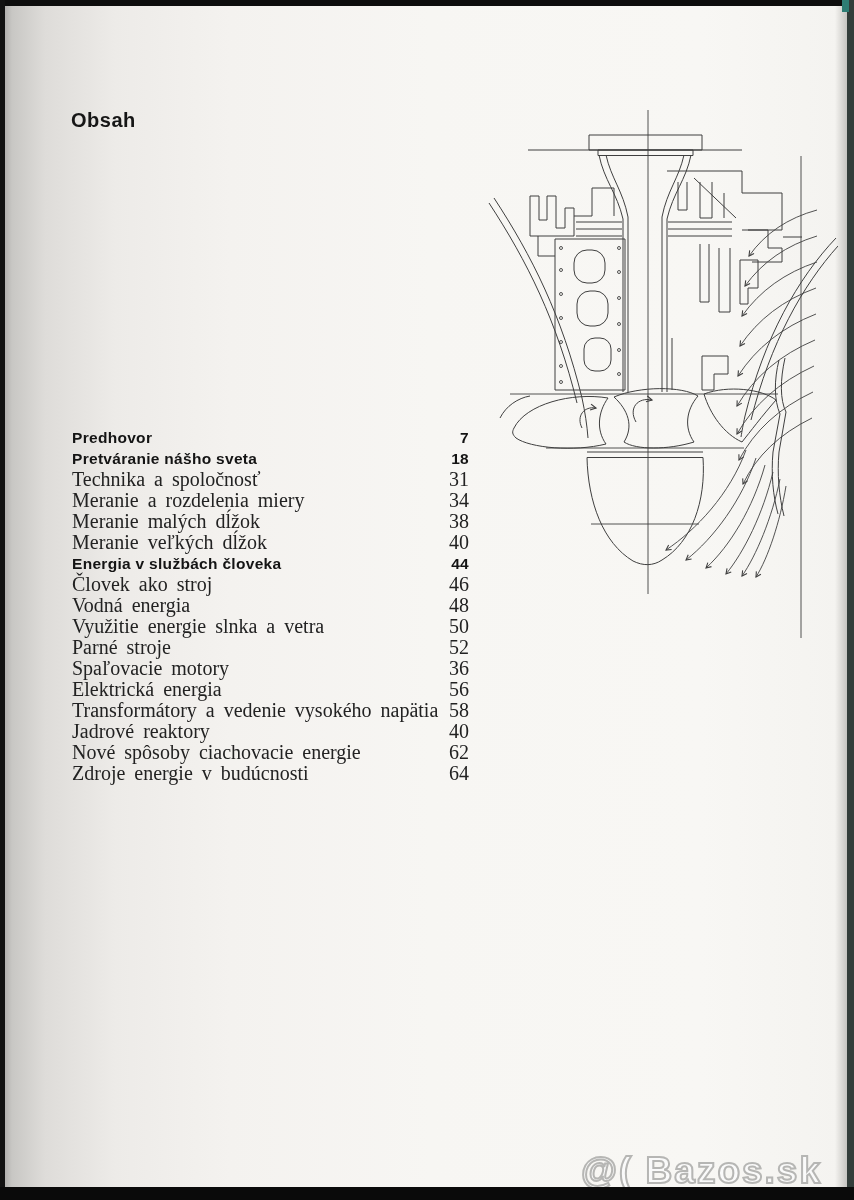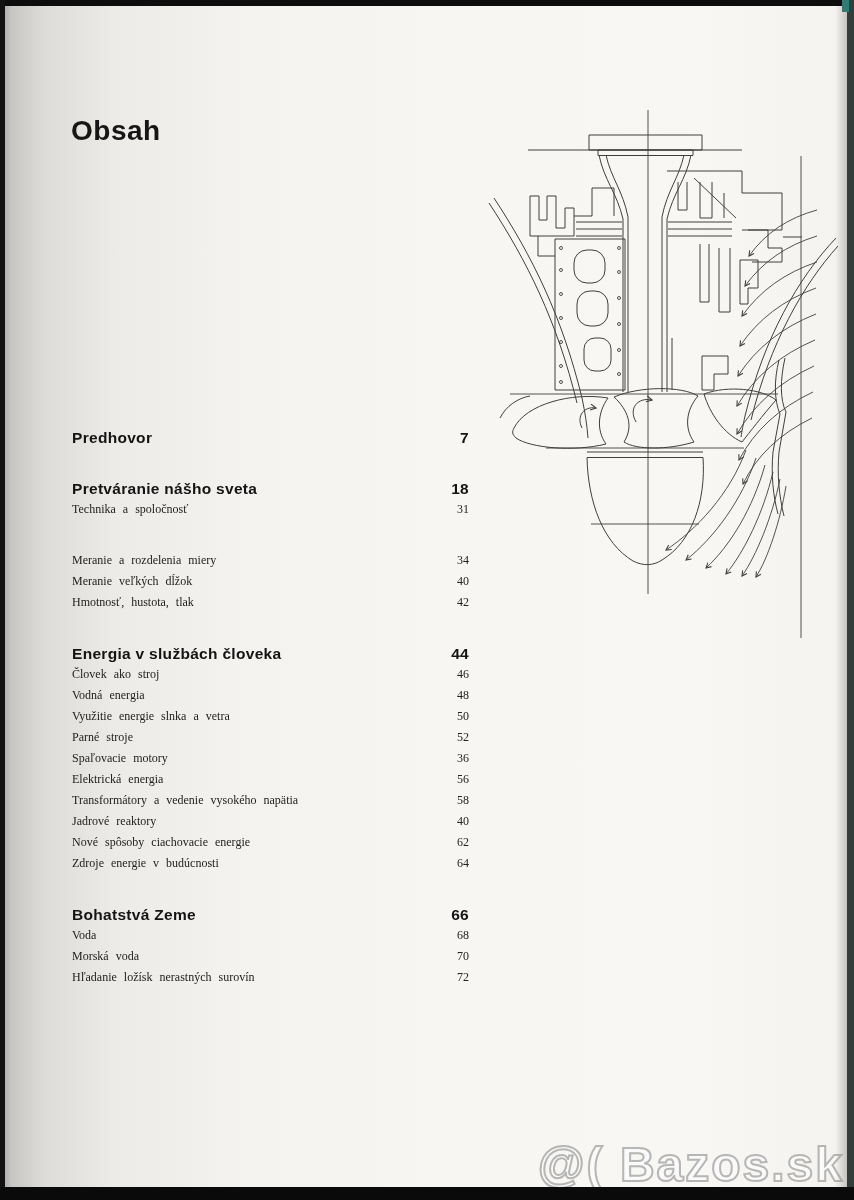--- a/index.html
+++ b/index.html
@@ -20,41 +20,41 @@
   .edge-left{position:absolute;left:0;top:0;width:5px;height:1200px;background:#121212;}
   .edge-right{position:absolute;right:0;top:0;width:7px;height:1200px;background:#333d3a;}
   .edge-bottom{position:absolute;left:0;bottom:0;width:854px;height:13px;background:#0a0a0a;}
   .edge-shade{position:absolute;right:7px;top:0;width:12px;height:1200px;
     background:linear-gradient(90deg,rgba(150,148,144,0),rgba(140,138,134,.45));}
   .corner-teal{position:absolute;right:5px;top:0;width:7px;height:12px;background:#2e7d74;}
 
   
   .title{
     position:absolute;left:71px;top:96px;
-    font-size:28px;font-weight:700;letter-spacing:.5px;color:#161616;
+    font-size:20px;font-weight:700;letter-spacing:.5px;color:#161616;
   }
 
   
   .toc{position:absolute;left:72px;top:427px;width:397px;color:#1b1b1b;}
   .toc section{display:block;}
-  .toc section + section{margin-top:30px;}
+  .toc section + section{}
   .row{display:flex;justify-content:space-between;align-items:baseline;line-height:21px;}
   .row .lbl{white-space:nowrap;}
   .head{font-family:"Liberation Sans",sans-serif;font-weight:700;
         font-size:15.5px;letter-spacing:.3px;color:#141414;text-align:center;}
-  .entry{font-family:"Liberation Serif",serif;font-size:12px;color:#222;word-spacing:4px;}
+  .entry{font-family:"Liberation Serif",serif;font-size:20px;color:#222;word-spacing:4px;}
   .entry .pg{word-spacing:0;}
 
   
   .drawing{position:absolute;left:486px;top:98px;width:352px;height:560px;}
 
   
   .watermark{
-    position:absolute;right:10px;bottom:8px;
-    font-family:"Liberation Sans",sans-serif;font-weight:700;font-size:48px;
+    position:absolute;right:32px;bottom:8px;
+    font-family:"Liberation Sans",sans-serif;font-weight:700;font-size:37px;
     letter-spacing:2px;
     color:rgba(255,255,255,.92);
     -webkit-text-stroke:2px #b6b6b4;
     text-shadow:0 0 1px #c2c2c0;
   }
 </style>
 </head>
 <body>
 
 <div class="page">
@@ -184,26 +184,26 @@
         <span class="pg">31</span>
       </div>
     </section>
 
     <section>
       <div class="row entry">
         <span class="lbl">Meranie a rozdelenia miery</span>
         <span class="pg">34</span>
       </div>
       <div class="row entry">
+        <span class="lbl">Meranie malých dĺžok</span>
+        <span class="pg">38</span>
+      </div>
+      <div class="row entry">
         <span class="lbl">Meranie veľkých dĺžok</span>
         <span class="pg">40</span>
-      </div>
-      <div class="row entry">
-        <span class="lbl">Hmotnosť, hustota, tlak</span>
-        <span class="pg">42</span>
       </div>
     </section>
 
     <section>
       <div class="row head">
         <span class="lbl">Energia v službách človeka</span>
         <span class="pg">44</span>
       </div>
       <div class="row entry">
         <span class="lbl">Človek ako stroj</span>
@@ -240,38 +240,20 @@
       <div class="row entry">
         <span class="lbl">Nové spôsoby ciachovacie energie</span>
         <span class="pg">62</span>
       </div>
       <div class="row entry">
         <span class="lbl">Zdroje energie v budúcnosti</span>
         <span class="pg">64</span>
       </div>
     </section>
 
-    <section>
-      <div class="row head">
-        <span class="lbl">Bohatstvá Zeme</span>
-        <span class="pg">66</span>
-      </div>
-      <div class="row entry">
-        <span class="lbl">Voda</span>
-        <span class="pg">68</span>
-      </div>
-      <div class="row entry">
-        <span class="lbl">Morská voda</span>
-        <span class="pg">70</span>
-      </div>
-      <div class="row entry">
-        <span class="lbl">Hľadanie ložísk nerastných surovín</span>
-        <span class="pg">72</span>
-      </div>
-    </section>
 
   </div>
 
   <div class="watermark">@( Bazos.sk</div>
 </div>
 
 <div class="edge-shade"></div>
 <div class="edge-top"></div>
 <div class="edge-left"></div>
 <div class="edge-right"></div>

